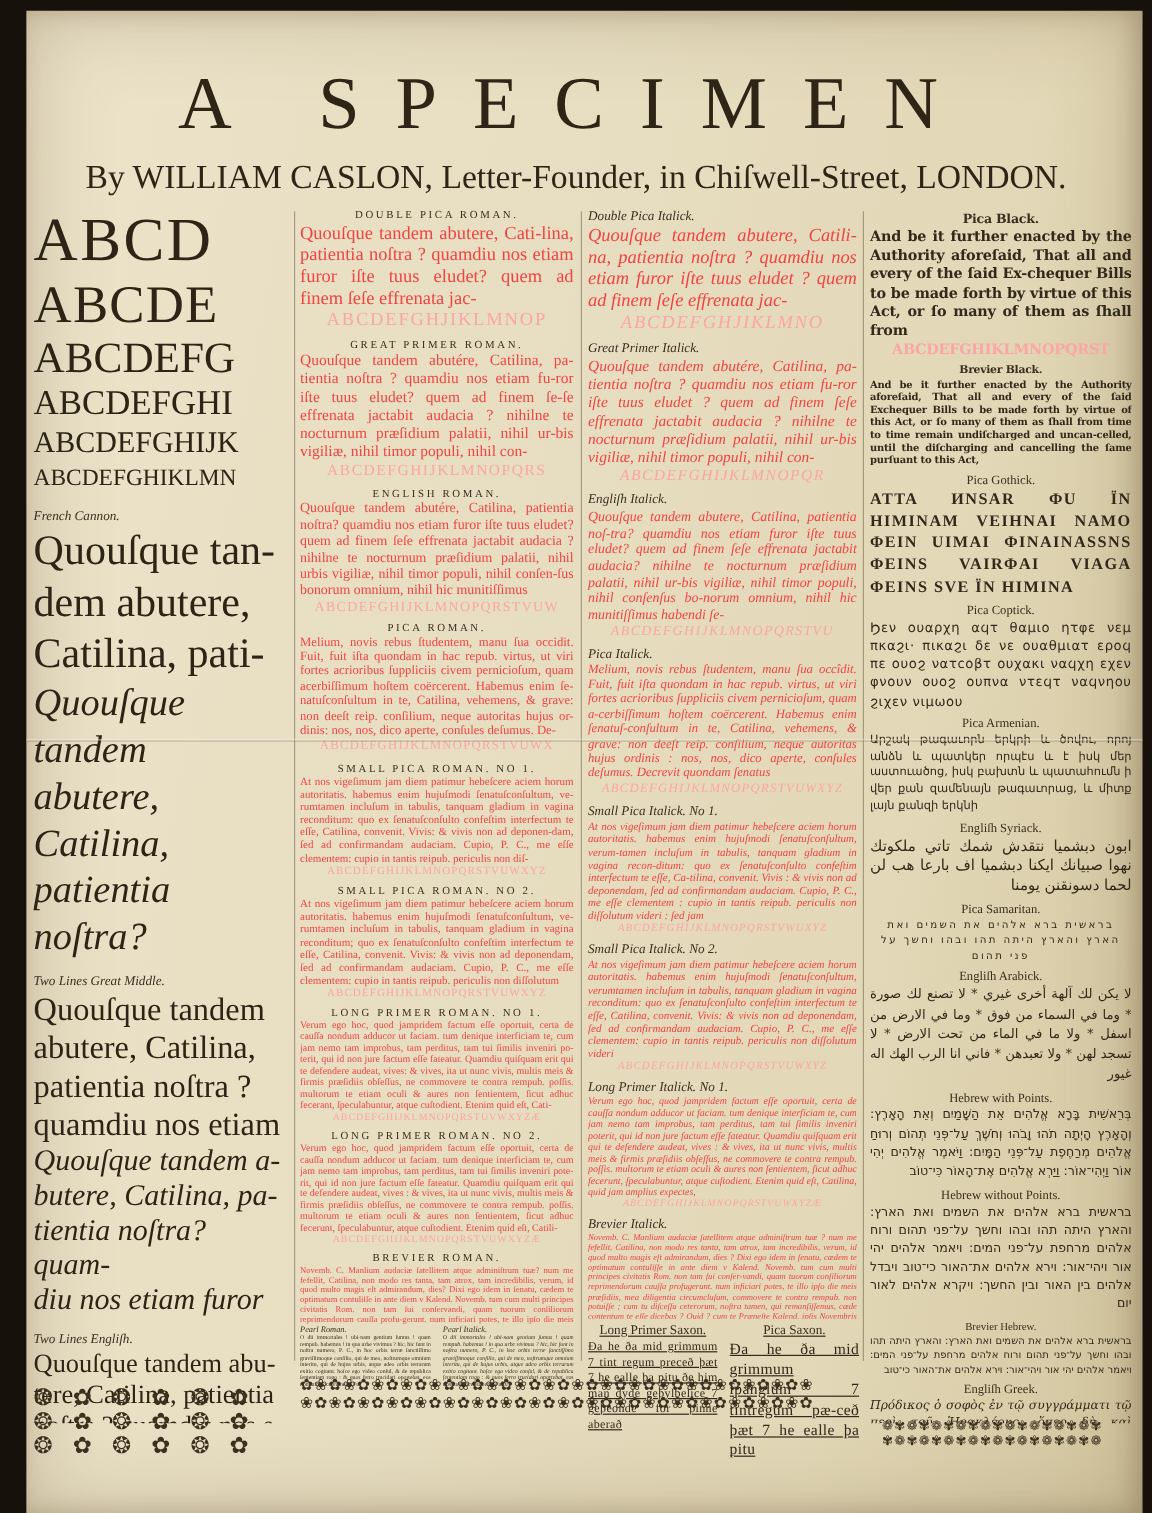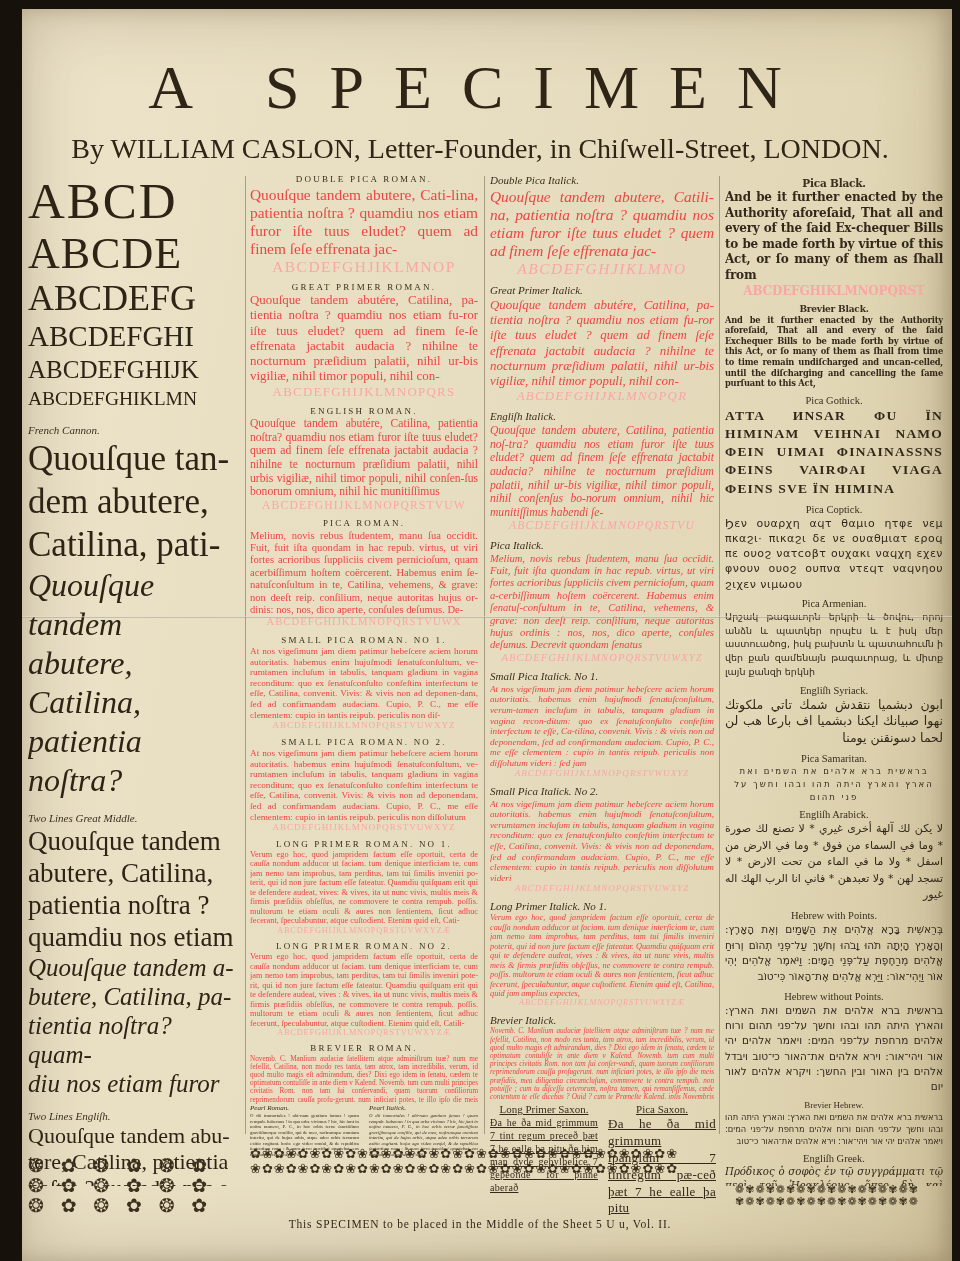--- a/index.html
+++ b/index.html
@@ -314,14 +314,13 @@
   <div class="orn" id="orn-left">❂ ✿ ❂ ✿ ❂ ✿
 ❂ ✿ ❂ ✿ ❂ ✿
 ❂ ✿ ❂ ✿ ❂ ✿</div>
   <div class="orn" id="orn-center">✿❀✿❀✿❀✿❀✿❀✿❀✿❀✿❀✿❀✿❀✿❀✿❀✿❀✿❀✿❀✿❀✿❀✿❀
 ❀✿❀✿❀✿❀✿❀✿❀✿❀✿❀✿❀✿❀✿❀✿❀✿❀✿❀✿❀✿❀✿❀✿❀✿</div>
   <div class="orn" id="orn-right">❁✾❁✾❁✾❁✾❁✾❁✾❁✾❁✾❁✾
 ✾❁✾❁✾❁✾❁✾❁✾❁✾❁✾❁✾❁</div>
 
   <div class="crease"></div>
 
-  <div class="footer">This SPECIMEN to be placed in the Middle of the Sheet 5 U u, Vol. II.</div>
 </div>
 
 </body></html>

